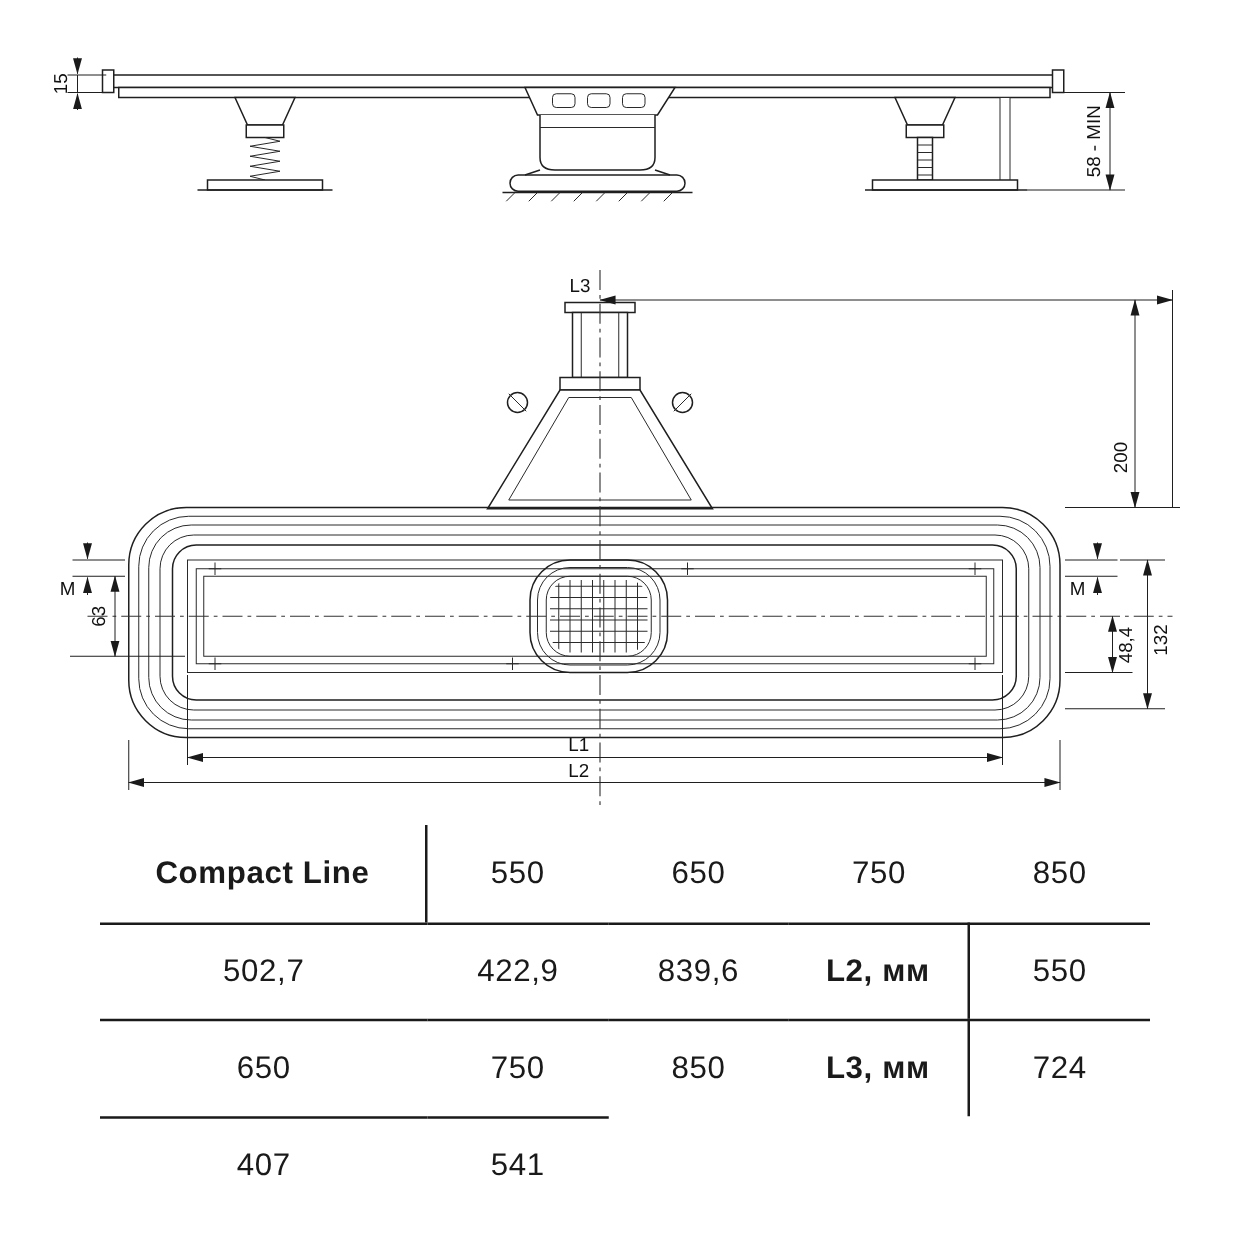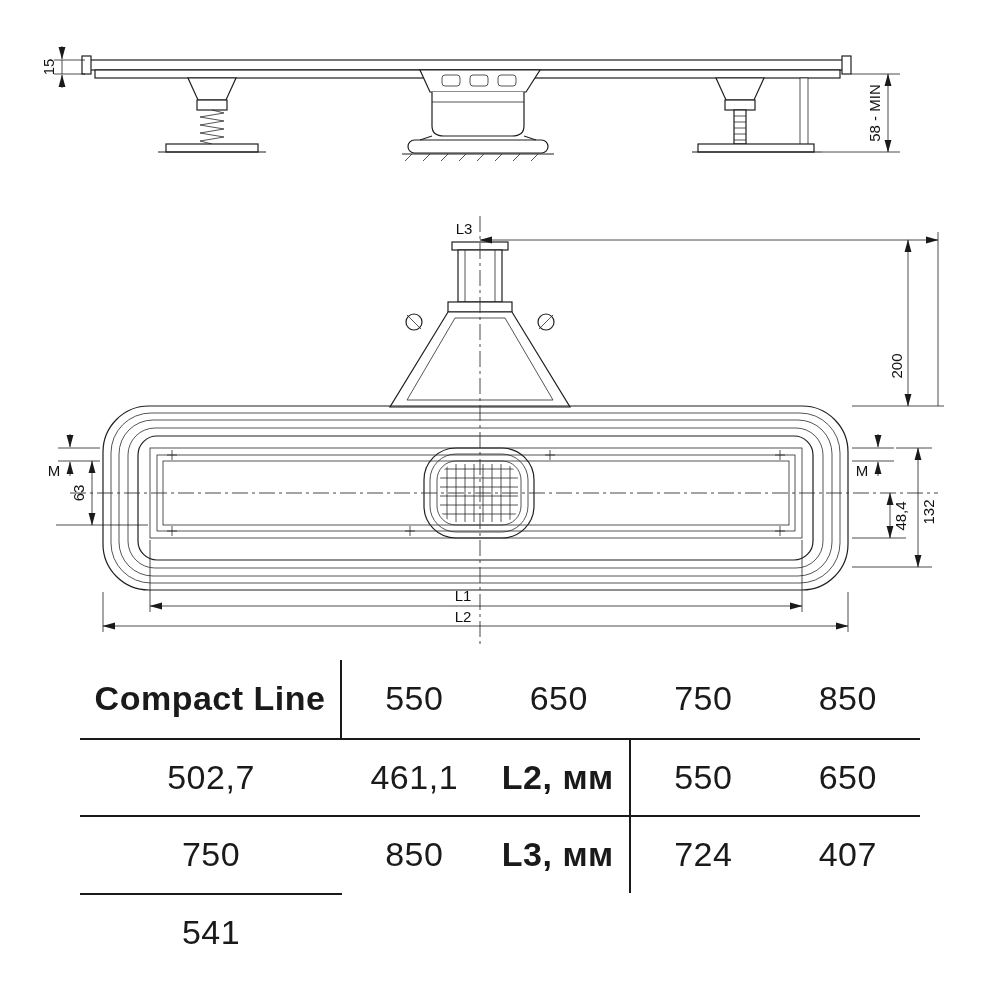--- a/index.html
+++ b/index.html
@@ -9,21 +9,21 @@
   
   .ln{stroke:#1f1f1f;stroke-width:1.2;fill:none}
   .tn{stroke:#2a2a2a;stroke-width:.8;fill:none}
   .wt{fill:#fff}
   .dim{stroke:#1f1f1f;stroke-width:.8;fill:none}
   .cl{stroke:#333;stroke-width:.9;stroke-dasharray:16 4 3 4;fill:none}
   .dimtxt{font-family:"Liberation Sans",sans-serif;font-size:15px;fill:#111;dominant-baseline:middle}
   
   .spec-table{position:absolute;left:80px;top:660px;width:840px;height:310px;display:grid;
     grid-template-columns:262px 1fr 1fr 1fr 1fr;grid-template-rows:repeat(4,1fr);color:#1a1a1a}
-  .spec-table .cell{display:flex;align-items:center;justify-content:center;font-size:34px;letter-spacing:.5px}
+  .spec-table .cell{display:flex;align-items:center;justify-content:center;font-size:25px;letter-spacing:.5px}
   .spec-table .lab{font-weight:bold;border-right:2px solid #1a1a1a}
   .spec-table .rsep{border-top:2px solid #1a1a1a}
 </style>
 </head>
 <body>
 
 <div class="page">
 
   <svg class="drawing" width="1000" height="655" viewBox="0 0 1000 655">
     <defs>
@@ -243,21 +243,22 @@
 
   <div class="spec-table">
 
     <div class="cell lab">Compact Line</div>
     <div class="cell">550</div>
     <div class="cell">650</div>
     <div class="cell">750</div>
     <div class="cell">850</div>
 
     <div class="cell rsep">502,7</div>
-    <div class="cell rsep">461,1</div>
+    <div class="cell rsep">422,9</div>
+    <div class="cell rsep">839,6</div>
 
     <div class="cell lab rsep">L2, мм</div>
     <div class="cell rsep">550</div>
     <div class="cell rsep">650</div>
     <div class="cell rsep">750</div>
     <div class="cell rsep">850</div>
 
     <div class="cell lab rsep">L3, мм</div>
     <div class="cell rsep">724</div>
     <div class="cell rsep">407</div>

